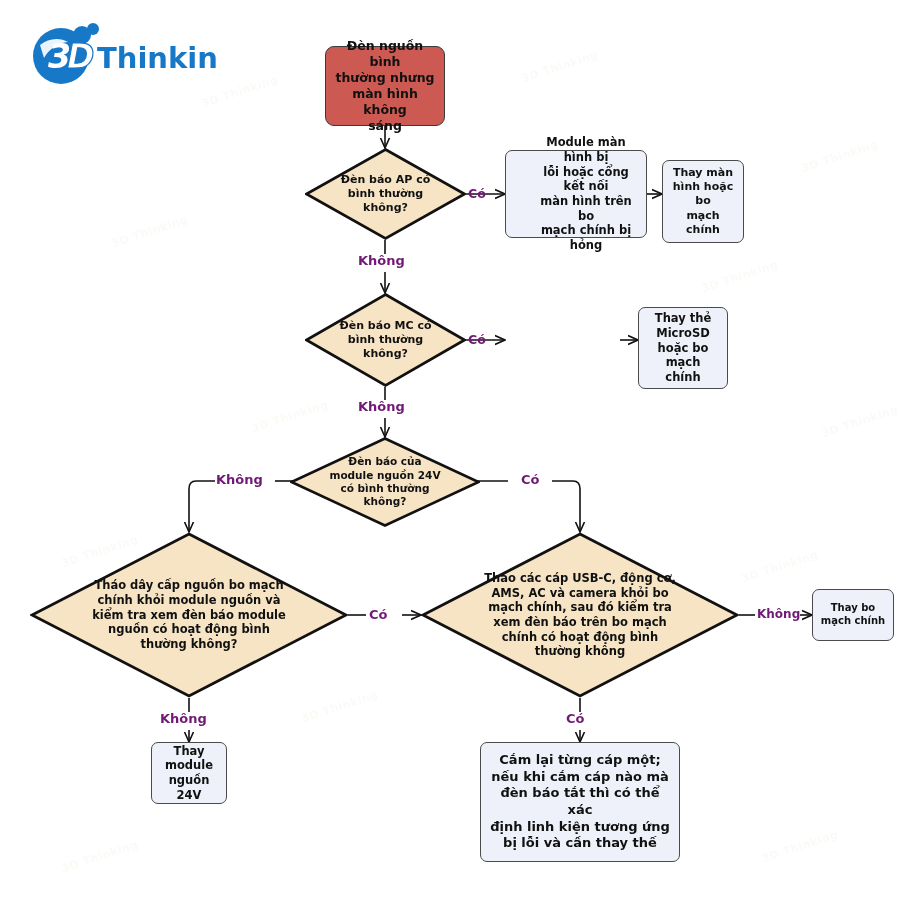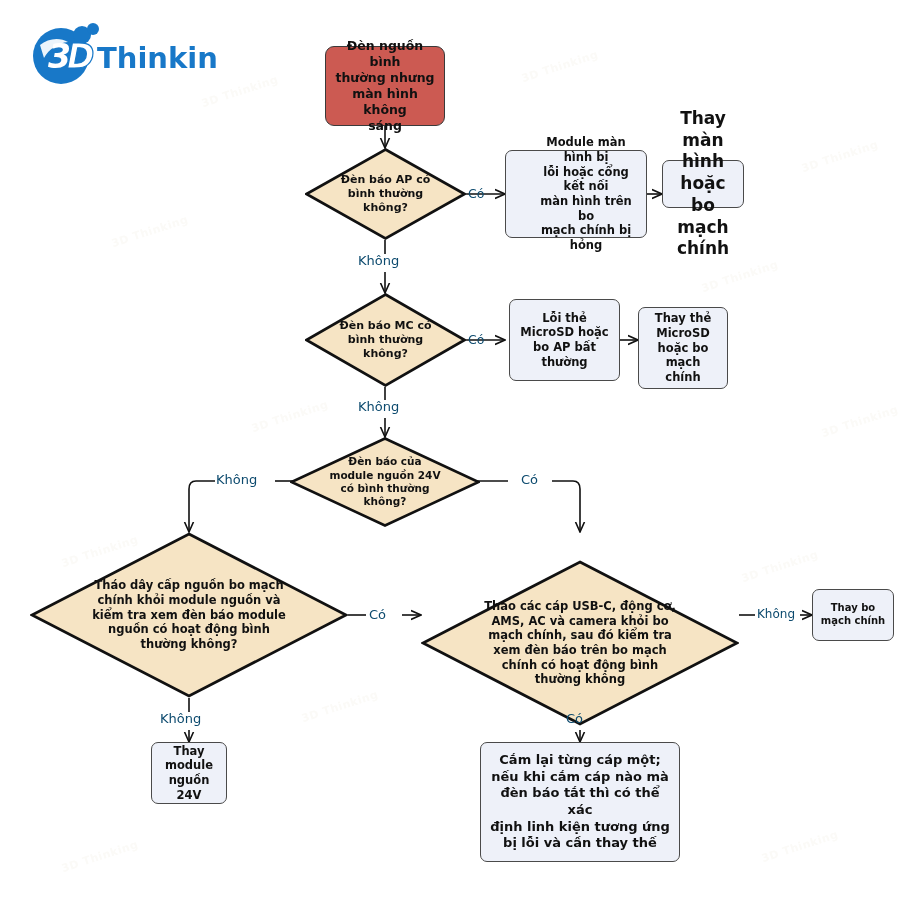--- a/index.html
+++ b/index.html
@@ -81,22 +81,22 @@
   .diamond .dia-text {
     position: relative;
     z-index: 1;
     padding: 0 6px;
     white-space: pre-line;
   }
 
   
   .edge-label {
     position: absolute;
-    font-weight: normal;
-    color: #0c4a6e;
+    font-weight: bold;
+    color: #701a75;
     white-space: nowrap;
   }
 
   .wm {
     position: absolute;
     color: #fbfaf7;
     font-size: 11px;
     font-weight: bold;
     letter-spacing: .5px;
     transform: rotate(-18deg);
@@ -199,44 +199,38 @@
   <div class="edge-label" style="left:468px;top:186px;font-size:12.5px;">Có</div>
   <div class="edge-label" style="left:358px;top:253px;font-size:13px;">Không</div>
 
   <div class="node box" style="left:505px;top:150px;width:142px;height:88px;font-size:11.5px;padding-left:27px;">
     <span>Module màn hình bị
 lỗi hoặc cổng kết nối
 màn hình trên bo
 mạch chính bị hỏng</span>
   </div>
 
-  <div class="node box" style="left:662px;top:160px;width:82px;height:48px;font-size:17px;">
+  <div class="node box" style="left:662px;top:160px;width:82px;height:83px;font-size:11px;">
     <span>Thay màn
 hình hoặc bo
 mạch chính</span>
   </div>
 
   <div class="node diamond" style="left:305px;top:293px;width:161px;height:94px;font-size:11px;">
     <svg class="dia-shape" viewBox="0 0 161 94" preserveAspectRatio="none">
       <polygon points="80.5,1.5 159.5,47 80.5,92.5 1.5,47" fill="#f6e4c4" stroke="#111111" stroke-width="2.6"></polygon>
     </svg>
     <span class="dia-text">Đèn báo MC có
 bình thường
 không?</span>
   </div>
 
   <div class="edge-label" style="left:468px;top:332px;font-size:12.5px;">Có</div>
   <div class="edge-label" style="left:358px;top:399px;font-size:13px;">Không</div>
 
-  <div class="node box" style="left:509px;top:299px;width:111px;height:82px;font-size:11.5px;">
-    <span>Lỗi thẻ
-MicroSD hoặc
-bo AP bất
-thường</span>
-  </div>
 
   <div class="node box" style="left:638px;top:299px;width:90px;height:82px;font-size:11.5px;margin-top:8px;">
     <span>Thay thẻ
 MicroSD
 hoặc bo
 mạch chính</span>
   </div>
 
   <div class="node diamond" style="left:290px;top:437px;width:190px;height:90px;font-size:10.5px;">
     <svg class="dia-shape" viewBox="0 0 190 90" preserveAspectRatio="none">
@@ -258,21 +252,21 @@
     <span class="dia-text" style="max-width:230px;">Tháo dây cấp nguồn bo mạch
 chính khỏi module nguồn và
 kiểm tra xem đèn báo module
 nguồn có hoạt động bình
 thường không?</span>
   </div>
 
   <div class="edge-label" style="left:369px;top:607px;font-size:13px;">Có</div>
   <div class="edge-label" style="left:160px;top:711px;font-size:13px;">Không</div>
 
-  <div class="node diamond" style="left:421px;top:560px;width:318px;height:166px;font-size:11.5px;">
+  <div class="node diamond" style="left:421px;top:532px;width:318px;height:166px;font-size:11.5px;">
     <svg class="dia-shape" viewBox="0 0 318 166" preserveAspectRatio="none">
       <polygon points="159,2 316,83 159,164 2,83" fill="#f6e4c4" stroke="#111111" stroke-width="2.8"></polygon>
     </svg>
     <span class="dia-text" style="max-width:232px;">Tháo các cáp USB-C, động cơ,
 AMS, AC và camera khỏi bo
 mạch chính, sau đó kiểm tra
 xem đèn báo trên bo mạch
 chính có hoạt động bình
 thường không</span>
   </div>

